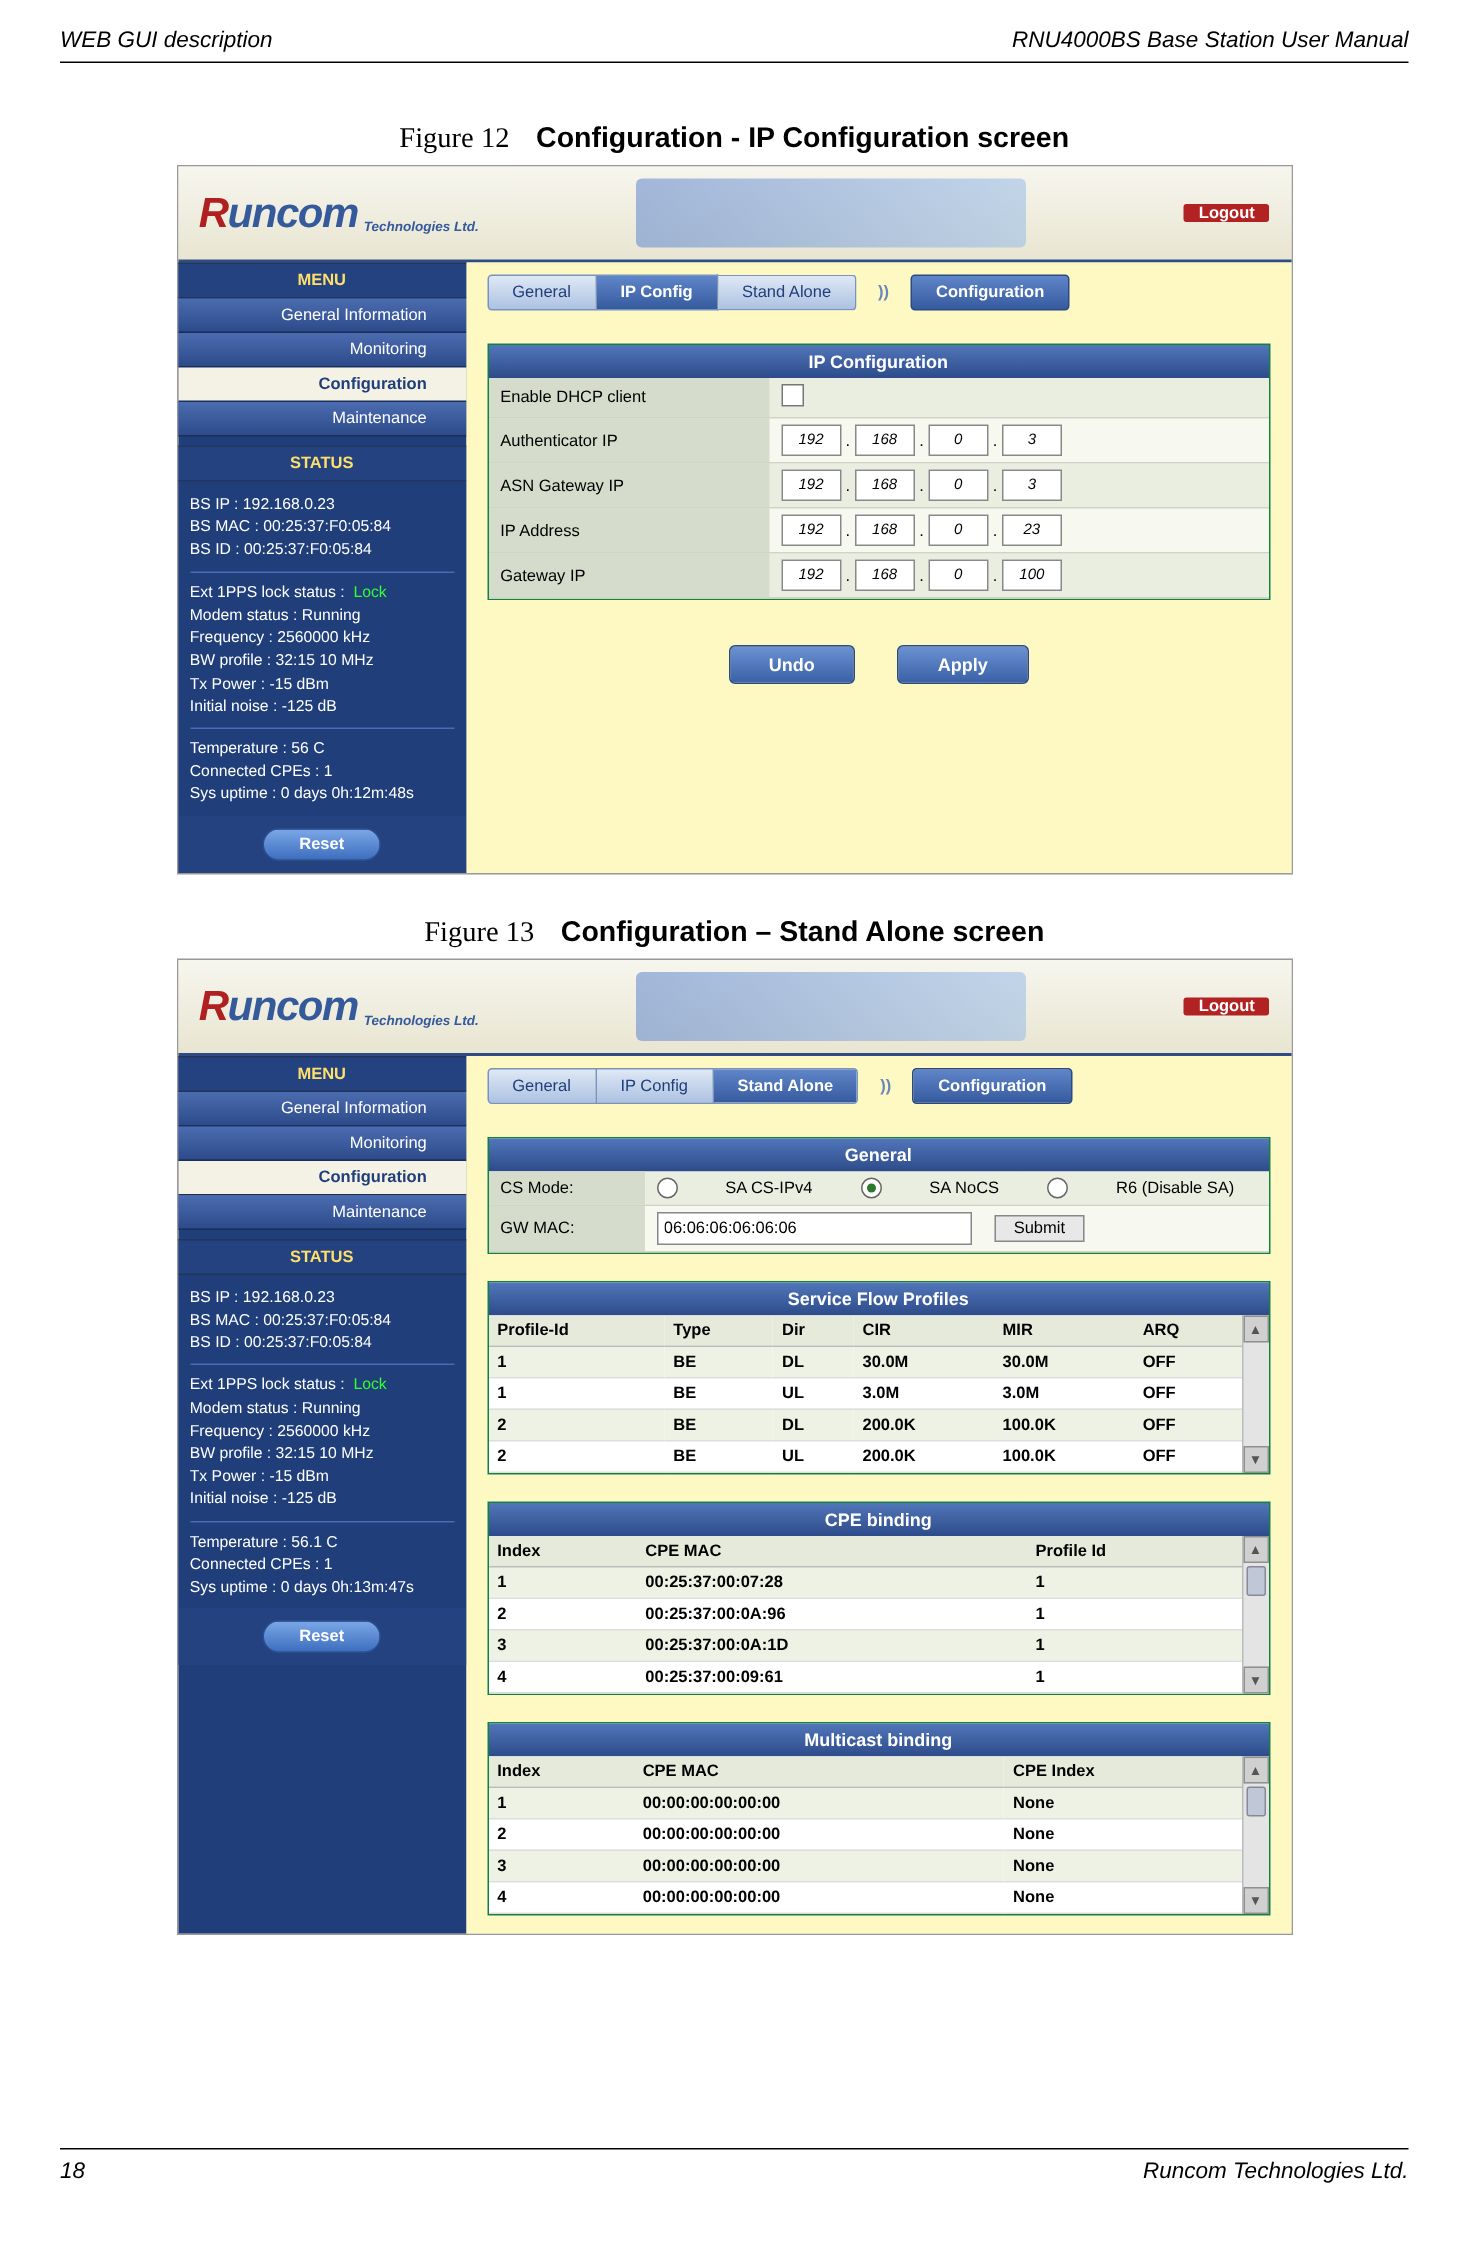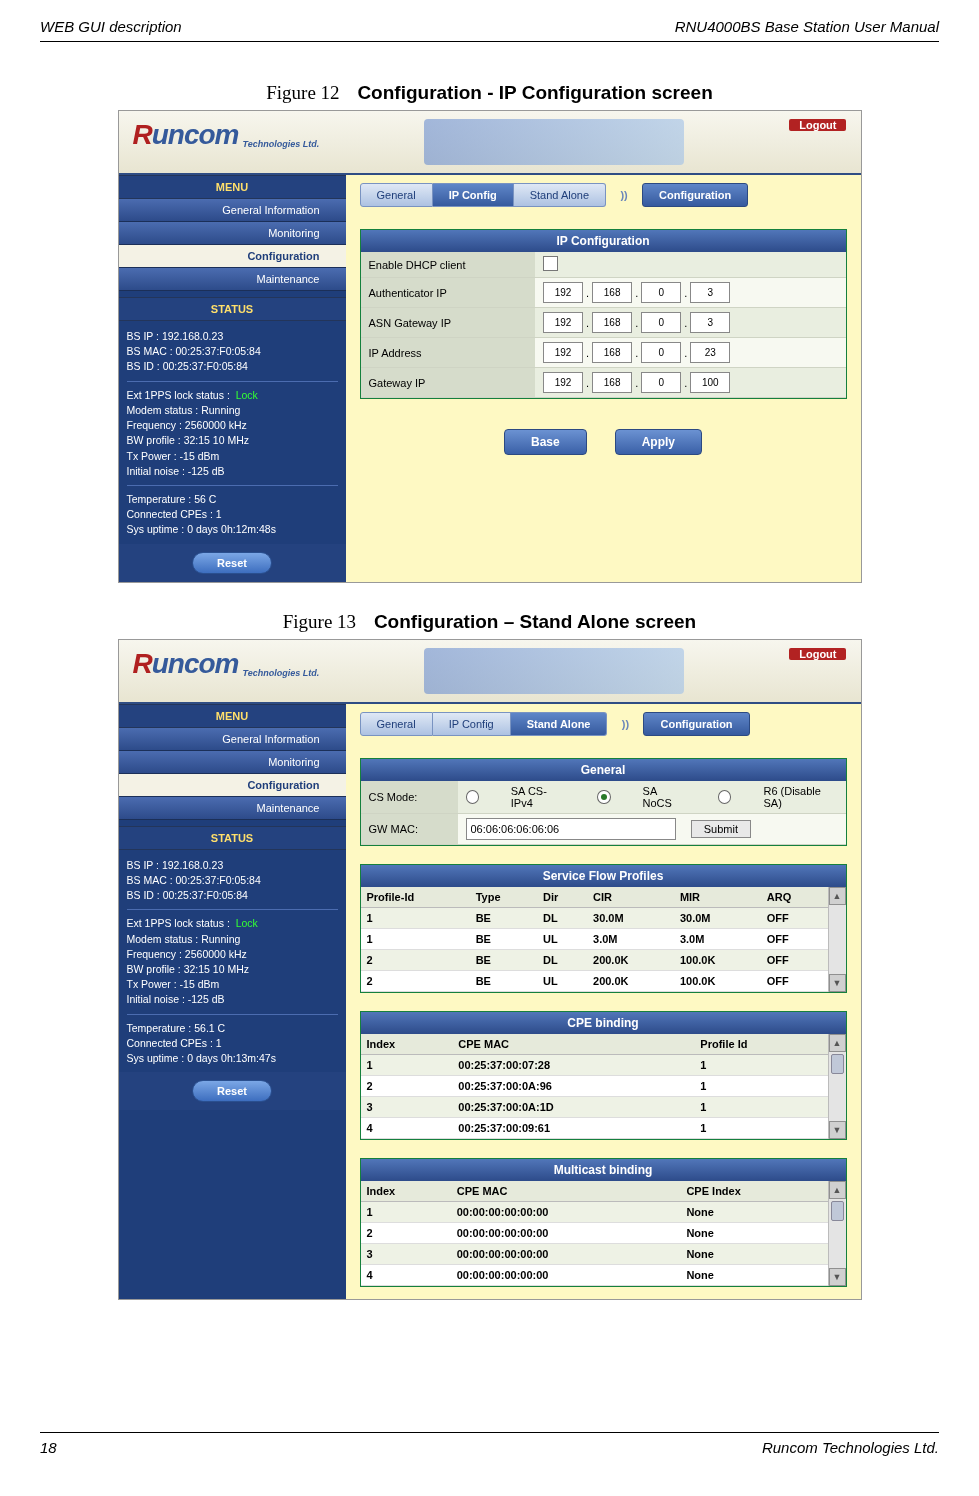--- a/index.html
+++ b/index.html
@@ -46,21 +46,21 @@
   width: 742px;
   margin: 0 auto 10px auto;
   display: flex;
   flex-direction: column;
   border: 1px solid #999;
   background: #f3f1e3;
   font-size: 11px;
 }
 .ss-logo-row {
   display: flex;
-  align-items: flex-start;
+  align-items: center;
   justify-content: space-between;
   background: linear-gradient(#f7f6ee, #e8e5d1);
   padding: 8px 14px;
   border-bottom: 2px solid #2f4d84;
 }
 .logo {
   display: flex;
   align-items: flex-end;
   gap: 2px;
 }
@@ -94,21 +94,21 @@
   height: 46px;
   background: linear-gradient(90deg, #6b8ecf, #9fc0e8);
   border-radius: 4px;
   opacity: 0.6;
 }
 .ss-body {
   display: flex;
   flex: 1;
 }
 .sidebar {
-  width: 227px;
+  width: 192px;
   background: #1f3e7a;
   color: #fff;
   display: flex;
   flex-direction: column;
   gap: 0;
   font-size: 11px;
 }
 .menu-header {
   background: #24427f;
   color: #ffdf6b;
@@ -235,21 +235,21 @@
   padding: 4px 8px;
   border-bottom: 1px solid #cfd4c4;
   font-size: 11px;
 }
 .kv-table tr:nth-child(odd) { background: #e9eee0; }
 .kv-table tr:nth-child(even) { background: #f7f9f1; }
 .kv-label { width: 36%; background: #d6dccb !important; }
 .ip-cells { display: flex; gap: 0; align-items: center; }
 .ip-oct {
   width: 34px; height: 17px; border: 1px solid #888; background: #fff;
-  text-align: center; font-size: 10px;
+  text-align: center; font-size: 10px; font-style: italic;
 }
 .ip-dot { padding: 0 3px; }
 .chk {
   width: 13px; height: 13px; border: 1px solid #777; background: #fff; display: inline-block;
 }
 .btn-row {
   display: flex;
   gap: 28px;
   justify-content: center;
   padding: 12px 0 4px 0;
@@ -480,21 +480,21 @@
                   <input class="ip-oct" value="100" style="">
                 </div>
                     </td>
               </tr>
             </tbody>
               </table>
           </div>
         </div>
 
         <div class="btn-row">
-          <span class="blue-btn">Base</span>
+          <span class="blue-btn">Undo</span>
           <span class="blue-btn">Apply</span>
         </div>
         <div style="flex:1"></div>
       </div>
     </div>
   </div>
 
   <div class="caption">
     <span class="caption-lead">Figure 13</span>
     &nbsp;&nbsp;

